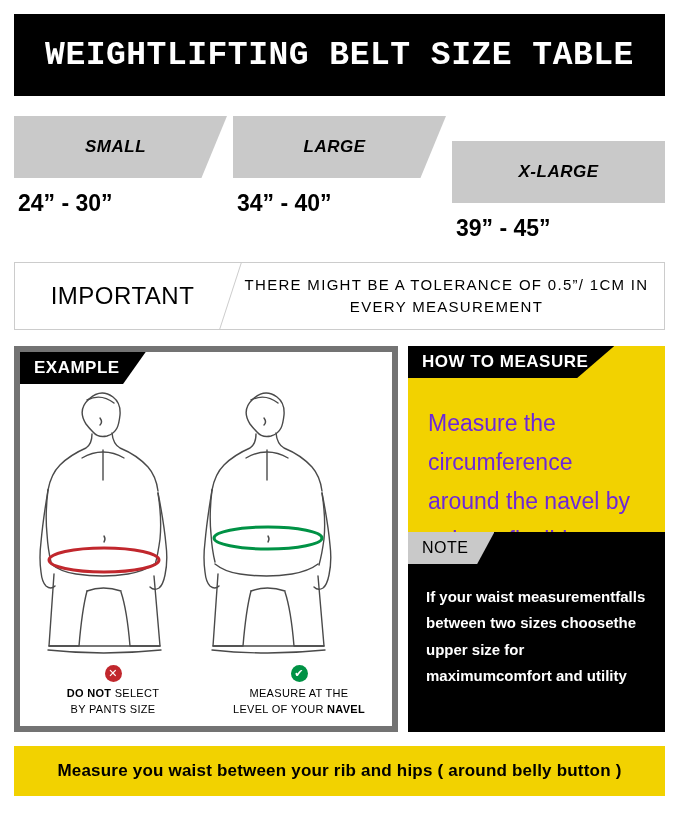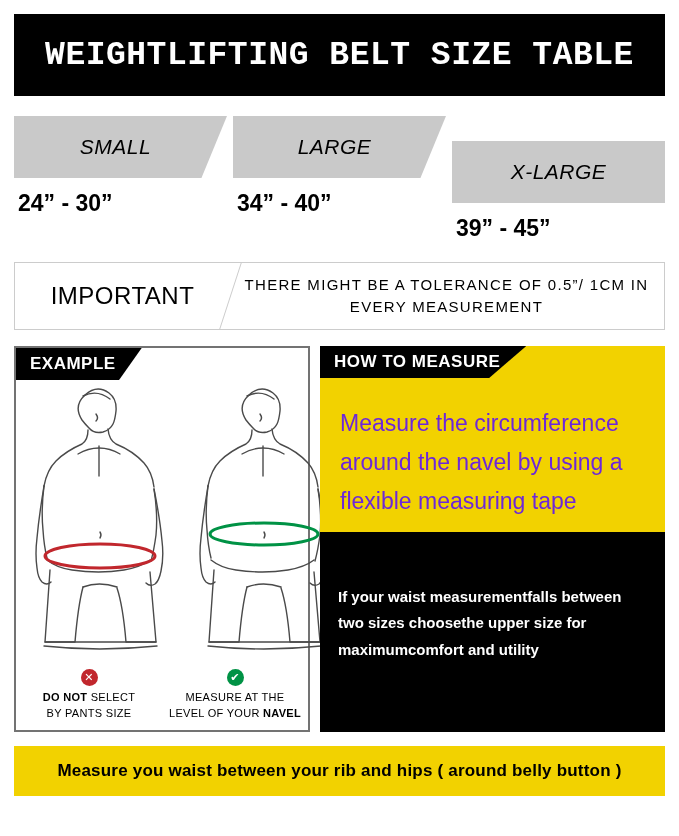--- a/index.html
+++ b/index.html
@@ -56,22 +56,22 @@
     align-items: center;
     justify-content: center;
     position: relative;
     clip-path: polygon(0 0, 100% 0, 88% 100%, 0 100%);
   }
   .size-col:last-child .size-tag {
     clip-path: polygon(0 0, 100% 0, 100% 100%, 0 100%);
     margin-top: 25px;
   }
   .size-tag span {
-    font-size: 21px;
-    font-weight: normal;
+    font-size: 17px;
+    font-weight: bold;
     font-style: italic;
     letter-spacing: 0.5px;
     transform: translateX(-5px);
   }
   .size-col:last-child .size-tag span {
     transform: none;
   }
   .size-range {
     font-size: 23px;
     font-weight: bold;
@@ -119,22 +119,22 @@
   }
 
   
   .middle {
     display: flex;
     margin-top: 16px;
     gap: 10px;
     height: 386px;
   }
   .example-panel {
-    width: 296px;
-    border: 2px solid #737373;
+    width: 384px;
+    border: 6px solid #737373;
     position: relative;
     box-sizing: border-box;
     background: #ffffff;
   }
   .ribbon-black {
     background: #000000;
     color: #ffffff;
     display: inline-flex;
     align-items: center;
     height: 32px;
@@ -371,20 +371,21 @@
     </div>
 
     <div class="right-col">
 
       <div class="measure-panel">
         <div class="ribbon-black on-yellow">HOW TO MEASURE</div>
         <div class="measure-text">Measure the circumference around the navel by using a flexible measuring tape</div>
       </div>
 
       <div class="note-panel">
+        <div class="ribbon-grey">NOTE</div>
         <div class="note-text">If your waist measurementfalls between two sizes choosethe upper size for maximumcomfort and utility</div>
       </div>
 
     </div>
   </div>
 
   <div class="footer">
     <span>Measure you waist between your rib and hips ( around belly button )</span>
   </div>
 

